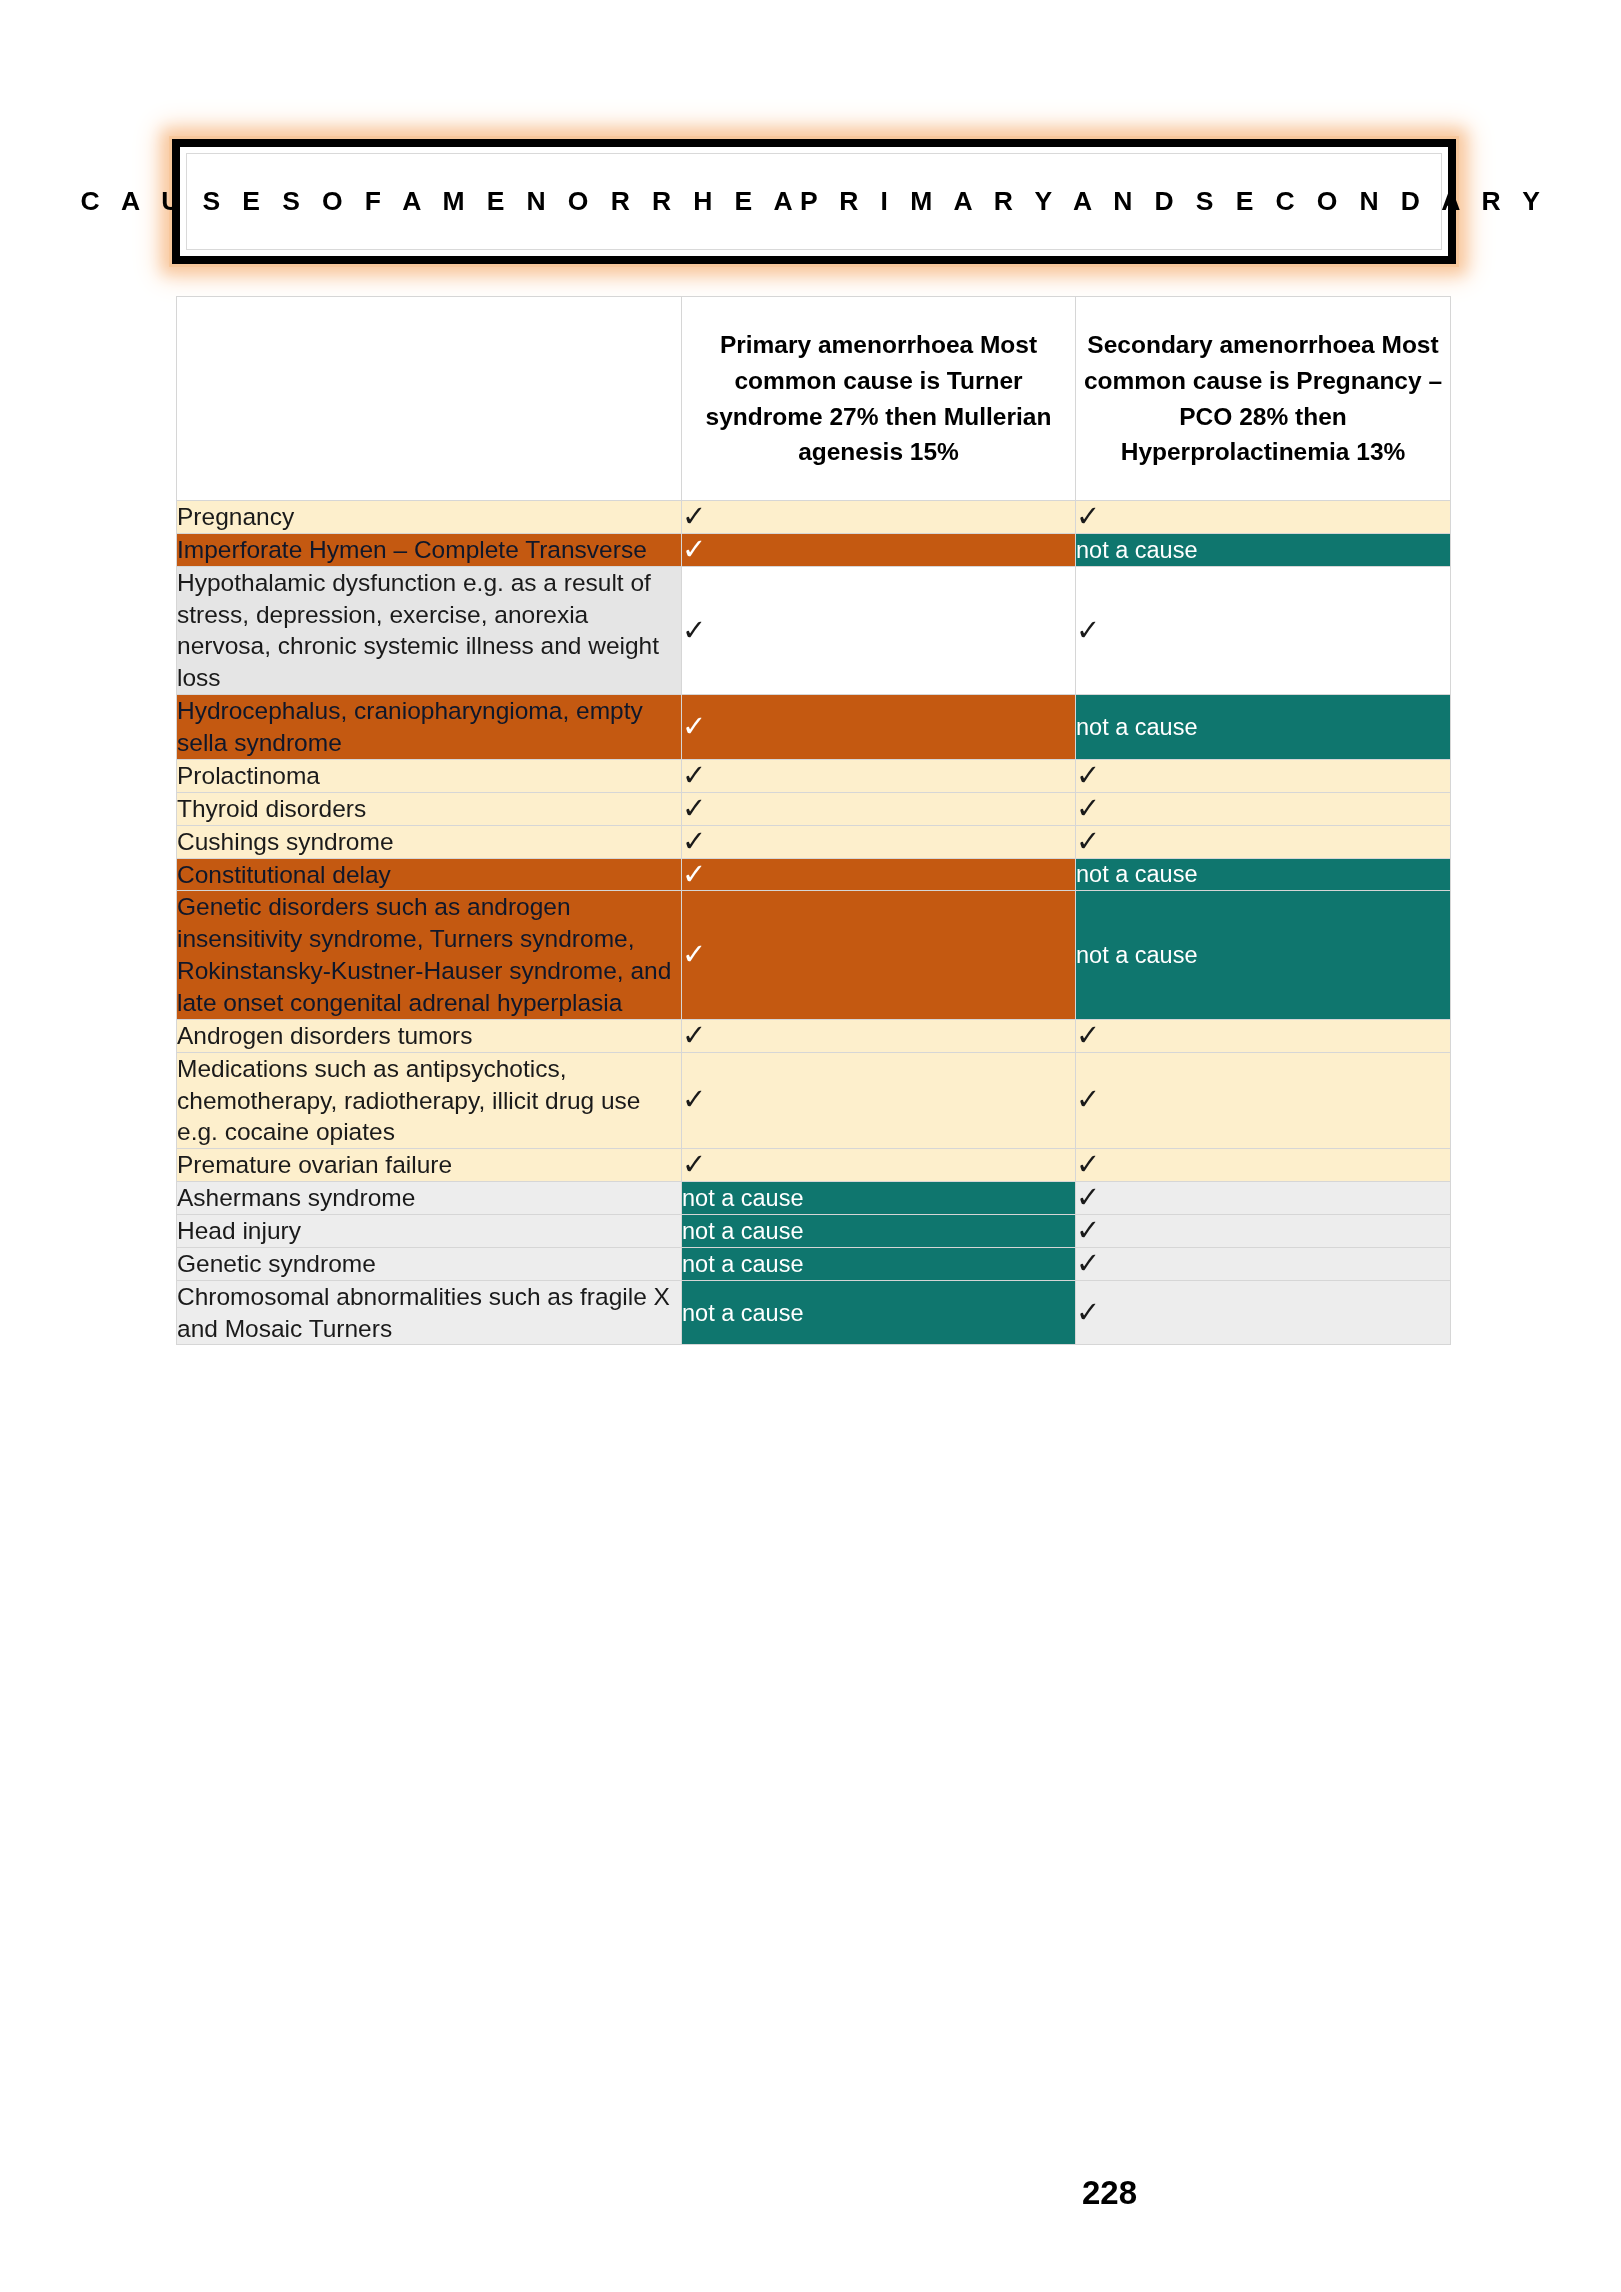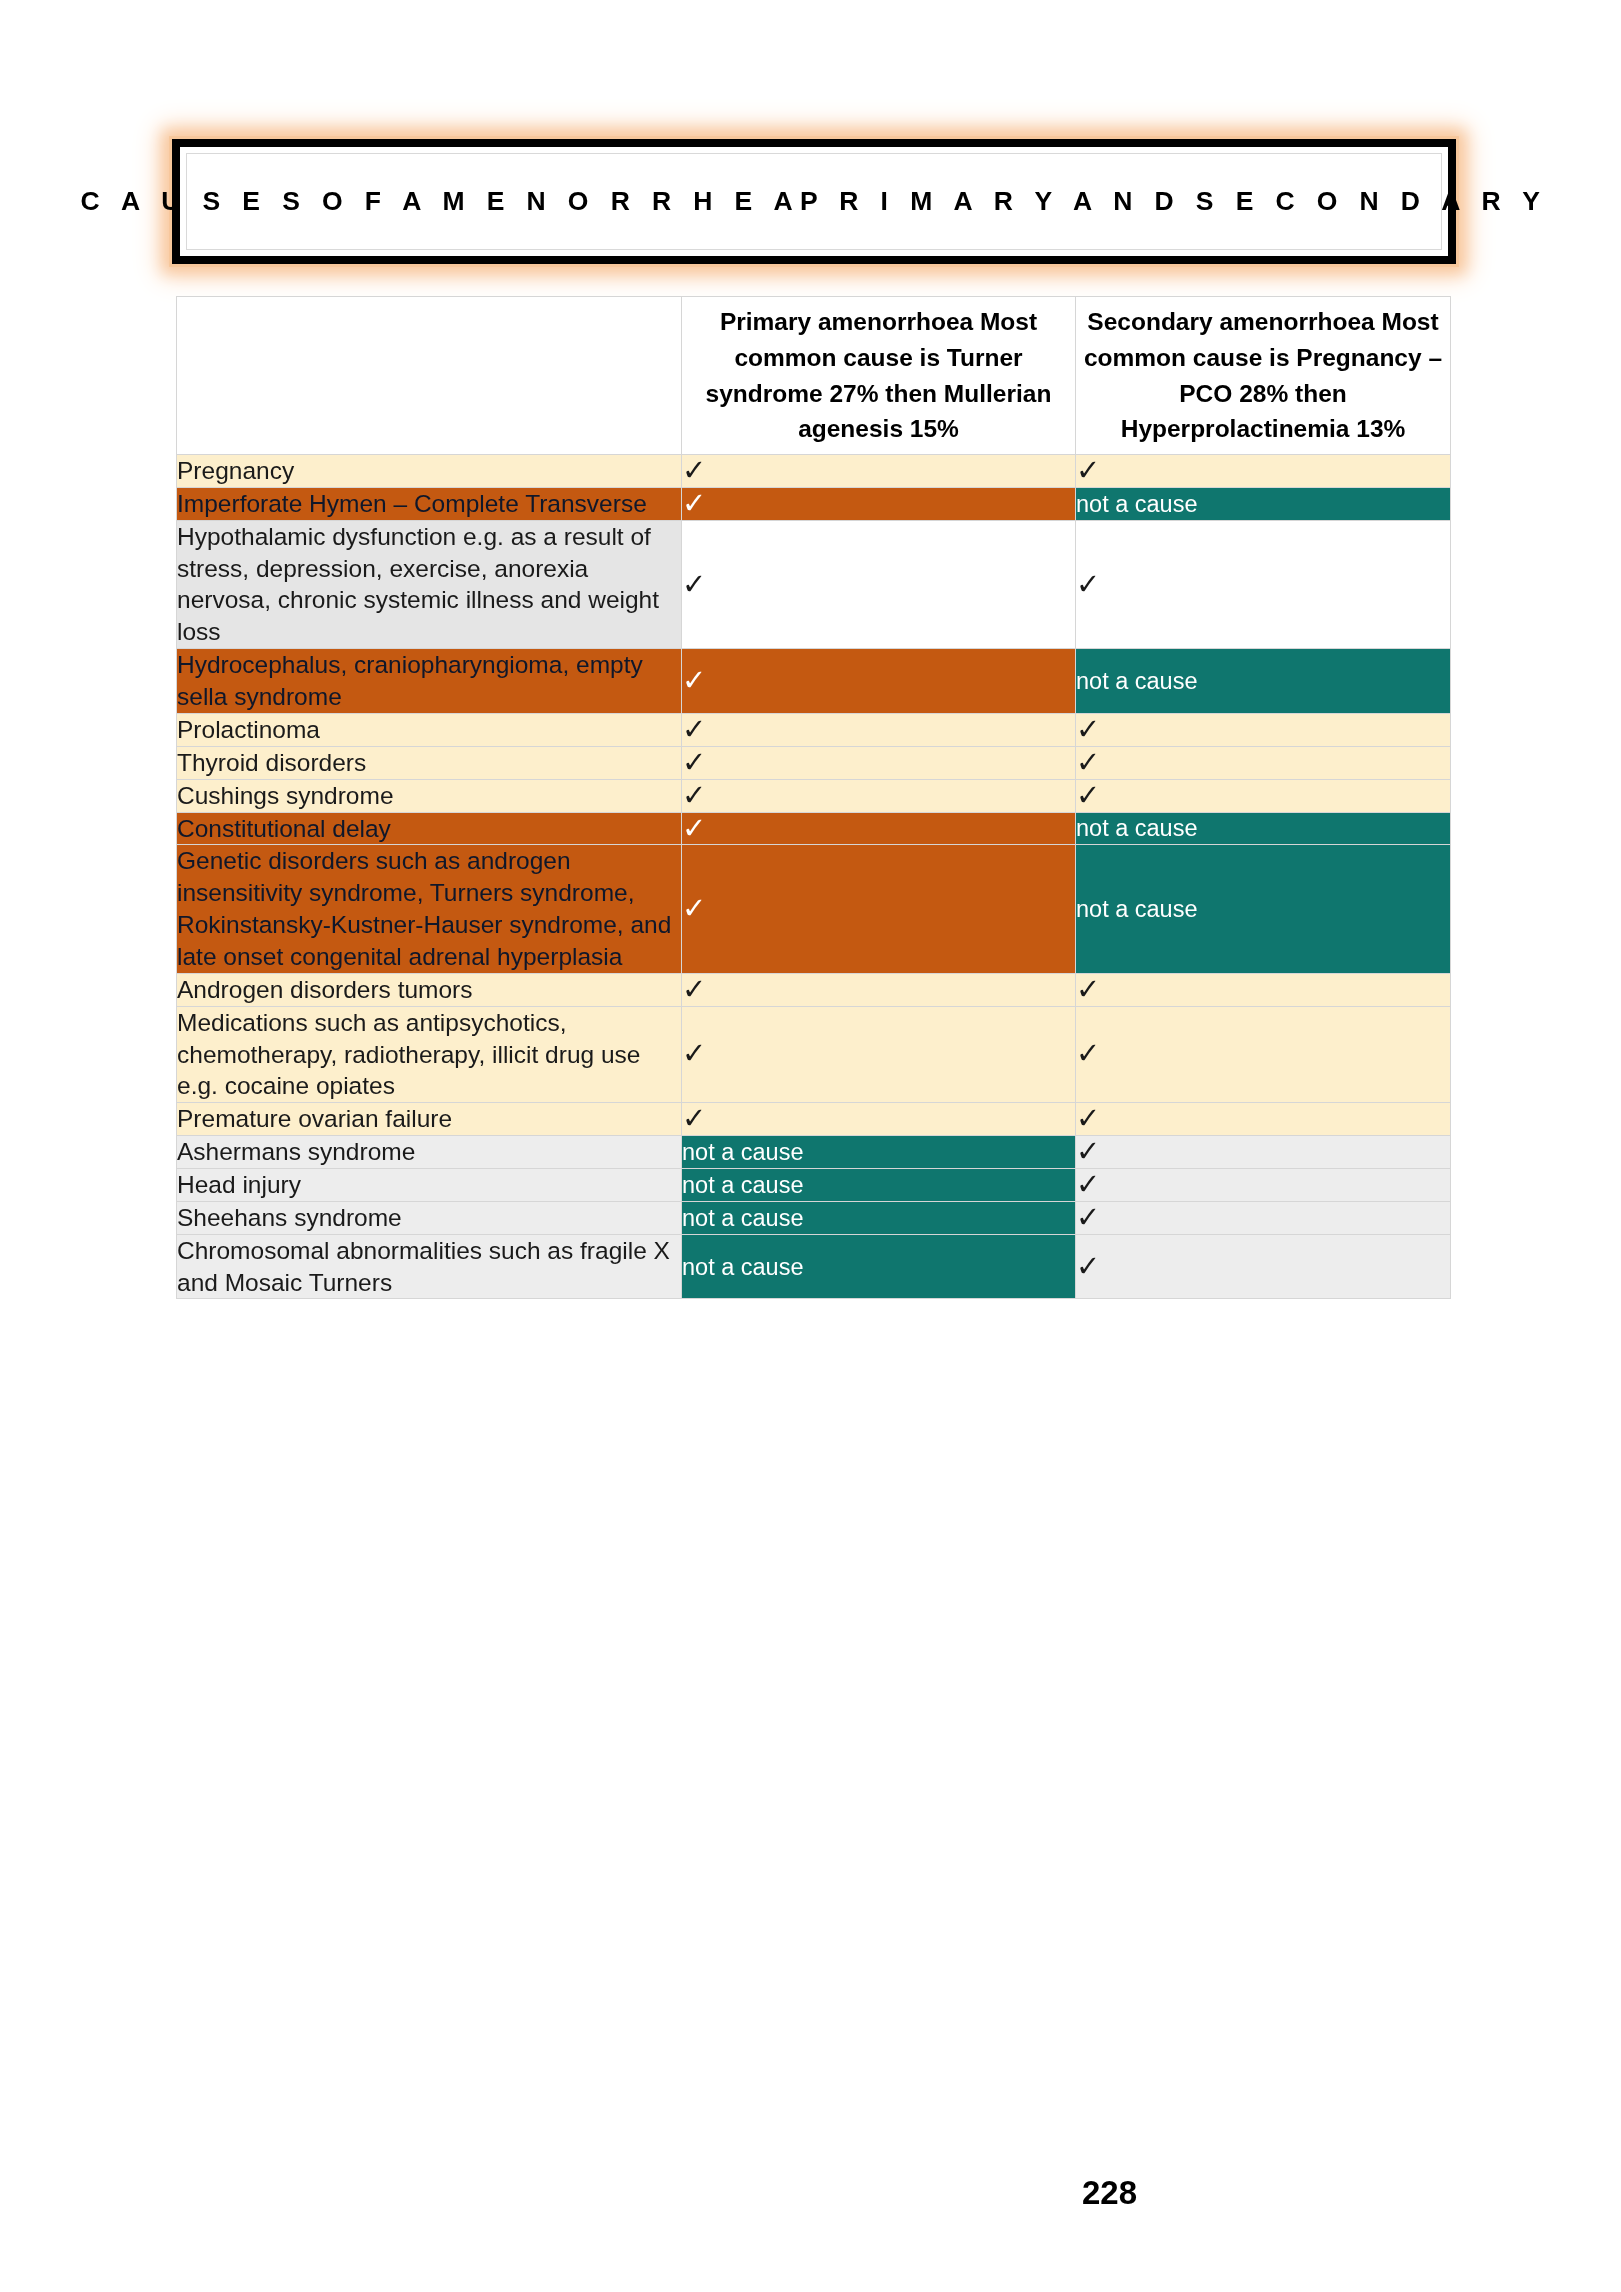--- a/index.html
+++ b/index.html
@@ -71,21 +71,21 @@
   #amenorrhea-table th {
     border: 1px solid #d6d6d6;
     padding: 0;
     vertical-align: middle;
     box-sizing: border-box;
   }
 
   
   thead th {
     background: #ffffff;
-    height: 158px;
+    height: 204px;
     padding: 5.9px 9.8px;
     vertical-align: middle;
   }
   th.hdr-label { border-top: 4.9px solid #000000; }
   th.hdr-primary { border-top: 4.9px solid #2f2fcf; }
   th.hdr-secondary { border-top: 4.9px solid #e81ee8; }
 
   .hdr-text {
     font-family: "Liberation Sans", sans-serif;
     font-weight: bold;
@@ -242,21 +242,21 @@
         <td class="label-cell">Ashermans syndrome</td>
         <td class="note-cell">not a cause</td>
         <td class="mark-cell">✓</td>
       </tr>
       <tr class="theme-gray">
         <td class="label-cell">Head injury</td>
         <td class="note-cell">not a cause</td>
         <td class="mark-cell">✓</td>
       </tr>
       <tr class="theme-gray">
-        <td class="label-cell">Sheehans syndrome</td>
+        <td class="label-cell">Genetic syndrome</td>
         <td class="note-cell">not a cause</td>
         <td class="mark-cell">✓</td>
       </tr>
       <tr class="theme-gray">
         <td class="label-cell">Chromosomal abnormalities such as fragile X and Mosaic  Turners</td>
         <td class="note-cell">not a cause</td>
         <td class="mark-cell">✓</td>
       </tr>
     </tbody>
 </table>

